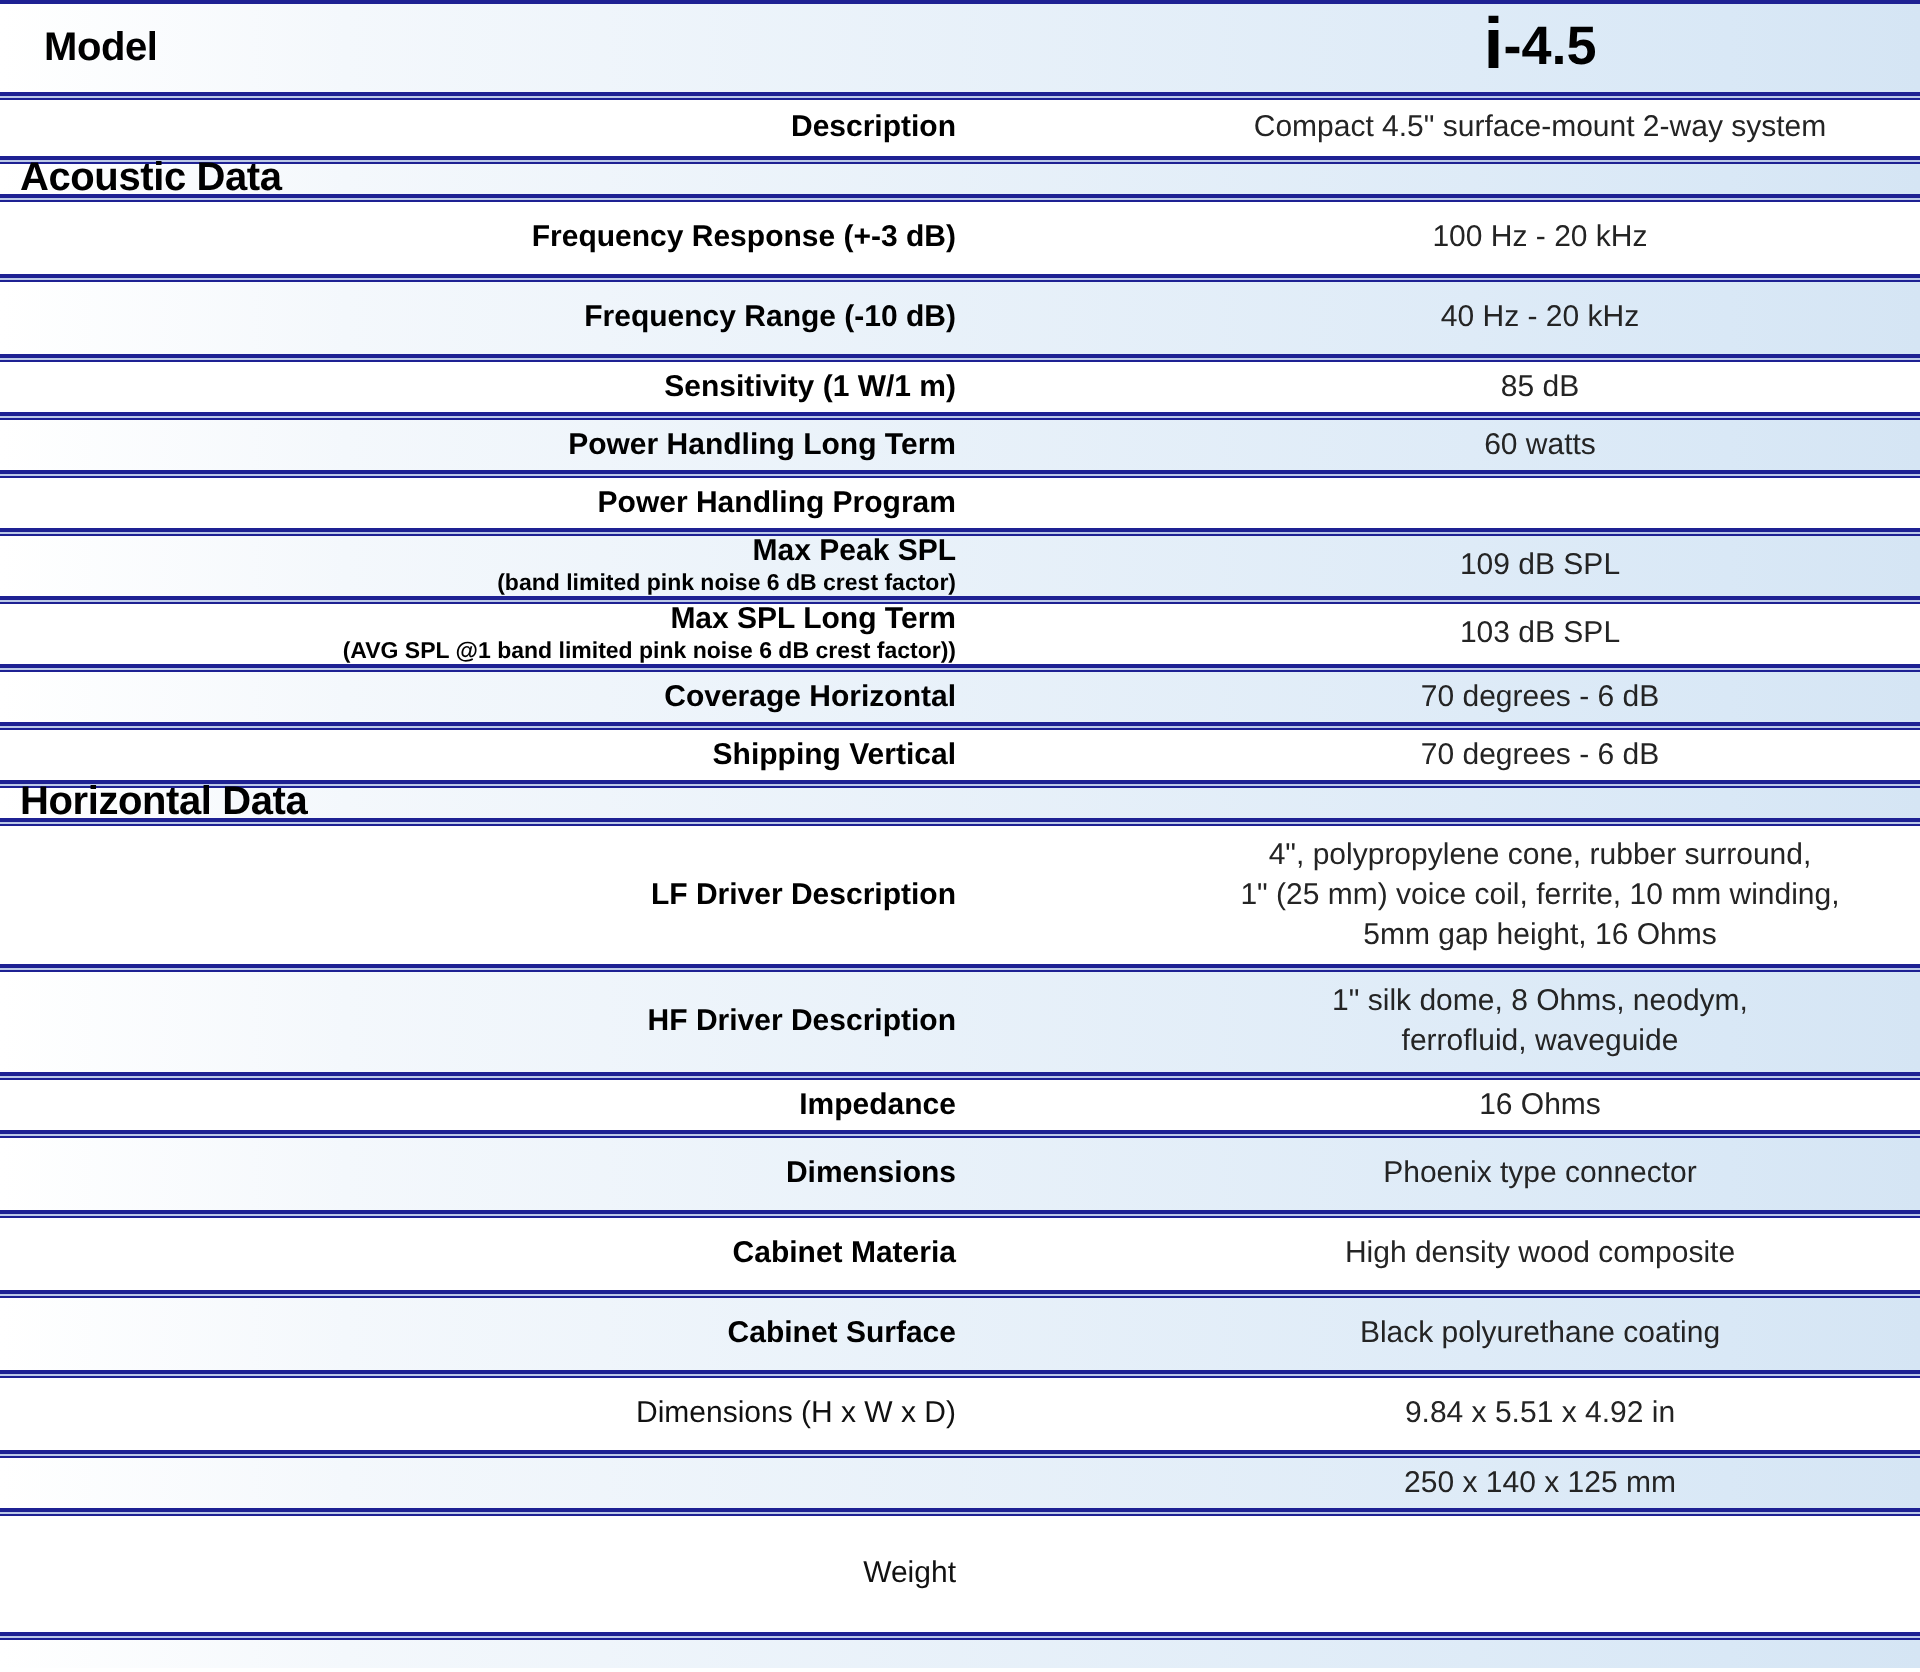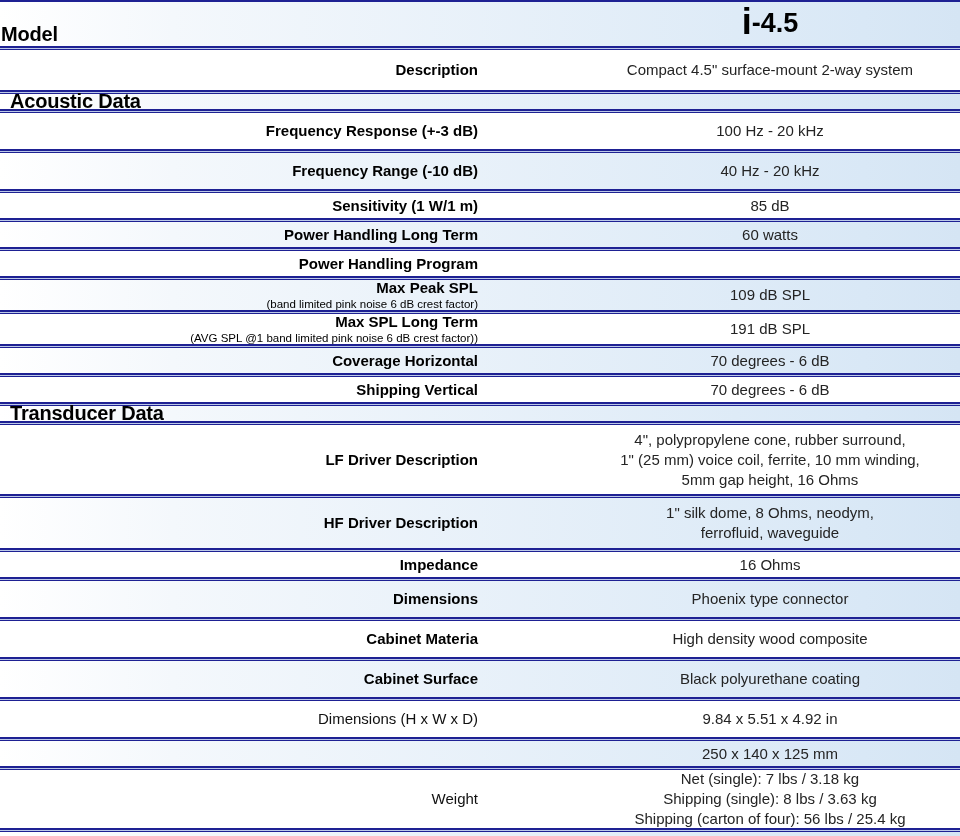--- a/index.html
+++ b/index.html
@@ -21,50 +21,50 @@
     height:4px;
     background:linear-gradient(to bottom,
       var(--line-navy) 0px,var(--line-navy) 2px,
       var(--sep-light) 2px,var(--sep-light) 3px,
       var(--line-navy) 3px,var(--line-navy) 4px);
   }
   .row{display:flex;align-items:stretch;}
   .row.tint{background:linear-gradient(to right,#ffffff 0%,#f4f8fc 18%,var(--row-blue) 90%,#d5e5f4 100%);}
   .row.white{background:#ffffff;}
   
-  .h44{height:44px}.h25{height:25px}.h26{height:36px}.h28{height:40px}.h29{height:15px}
+  .h44{height:44px}.h25{height:25px}.h26{height:36px}.h28{height:28px}.h29{height:15px}
   .h47{height:30px}.h50{height:50px}.h58{height:58px}.h69{height:69px}.h14{height:14px}
   
   .section-row{align-items:center;padding-left:10px;box-sizing:border-box;}
   .section-title{
     font-size:20px;font-weight:bold;color:#000;letter-spacing:-0.2px;
   }
   
   .model-row{background:linear-gradient(to right,#ffffff 0%,#f4f8fc 18%,var(--row-blue) 90%,#d5e5f4 100%);}
   .model-row .left{
-    width:480px;display:flex;align-items:flex-end;padding-left:1px;box-sizing:border-box;
+    width:480px;display:flex;align-items:center;padding-left:22px;box-sizing:border-box;
   }
   .model-row .right{
     flex:1;padding-left:100px;display:flex;align-items:baseline;justify-content:center;
   }
   .logo-i{font-size:36px;font-weight:bold;color:#000;line-height:1;position:relative;top:2px;}
   .logo-suffix{font-size:27px;font-weight:bold;color:#000;}
   
   .cell-label{
     width:480px;box-sizing:border-box;padding-right:2px;
     display:flex;flex-direction:column;justify-content:center;align-items:flex-end;
   }
   .cell-value{
     flex:1;box-sizing:border-box;padding-left:100px;
     display:flex;flex-direction:column;justify-content:center;align-items:center;
     text-align:center;
   }
   .lbl{font-size:15px;font-weight:bold;color:#000;line-height:18px;text-align:right;}
   .lbl.plain{font-weight:normal;color:#111;}
-  .sub{font-size:11.5px;font-weight:normal;color:#000;line-height:14px;text-align:right;}
+  .sub{font-size:11.5px;font-weight:bold;color:#000;line-height:14px;text-align:right;}
   .val{font-size:15px;color:var(--text-dark);line-height:20px;}
   .bottom-strip{
     background:linear-gradient(to right,#ffffff 0%,#f4f8fc 18%,var(--row-blue) 90%,#d5e5f4 100%);
   }
 </style>
 </head>
 <body>
 
 <div class="sheet">
 
@@ -153,21 +153,21 @@
       </div>
   </div>
   <div class="sep"></div>
 
   <div class="row white h47">
     <div class="cell-label">
       <span class="lbl">Max SPL Long Term</span>
       <span class="sub">(AVG SPL @1 band limited pink noise 6 dB crest factor))</span>
     </div>
     <div class="cell-value">
-        <span class="val">191 dB SPL</span>
+        <span class="val">103 dB SPL</span>
       </div>
   </div>
   <div class="sep"></div>
 
   <div class="row tint h25">
     <div class="cell-label">
         <span class="lbl">Coverage Horizontal</span>
       </div>
     <div class="cell-value">
         <span class="val">70 degrees - 6 dB</span>
@@ -179,21 +179,21 @@
     <div class="cell-label">
         <span class="lbl">Shipping Vertical</span>
       </div>
     <div class="cell-value">
         <span class="val">70 degrees - 6 dB</span>
       </div>
   </div>
   <div class="sep"></div>
 
   <div class="row tint section-row h29">
-    <span class="section-title">Transducer Data</span>
+    <span class="section-title">Horizontal Data</span>
   </div>
   <div class="sep"></div>
 
   <div class="row white h69">
     <div class="cell-label">
         <span class="lbl"></span>
         <span class="lbl">LF Driver Description</span>
       </div>
     <div class="cell-value">
       <span class="val">4", polypropylene cone, rubber surround,</span>
@@ -271,23 +271,18 @@
     <div class="cell-value">
         <span class="val">250 x 140 x 125 mm</span>
       </div>
   </div>
   <div class="sep"></div>
 
   <div class="row white h58">
     <div class="cell-label">
         <span class="lbl plain">Weight</span>
       </div>
-    <div class="cell-value">
-      <span class="val">Net (single): 7 lbs / 3.18 kg</span>
-      <span class="val">Shipping (single): 8 lbs / 3.63 kg</span>
-      <span class="val">Shipping (carton of four): 56 lbs / 25.4 kg</span>
-    </div>
   </div>
   <div class="sep"></div>
 
   <div class="bottom-strip h14"></div>
 
 </div>
 
 </body></html>

